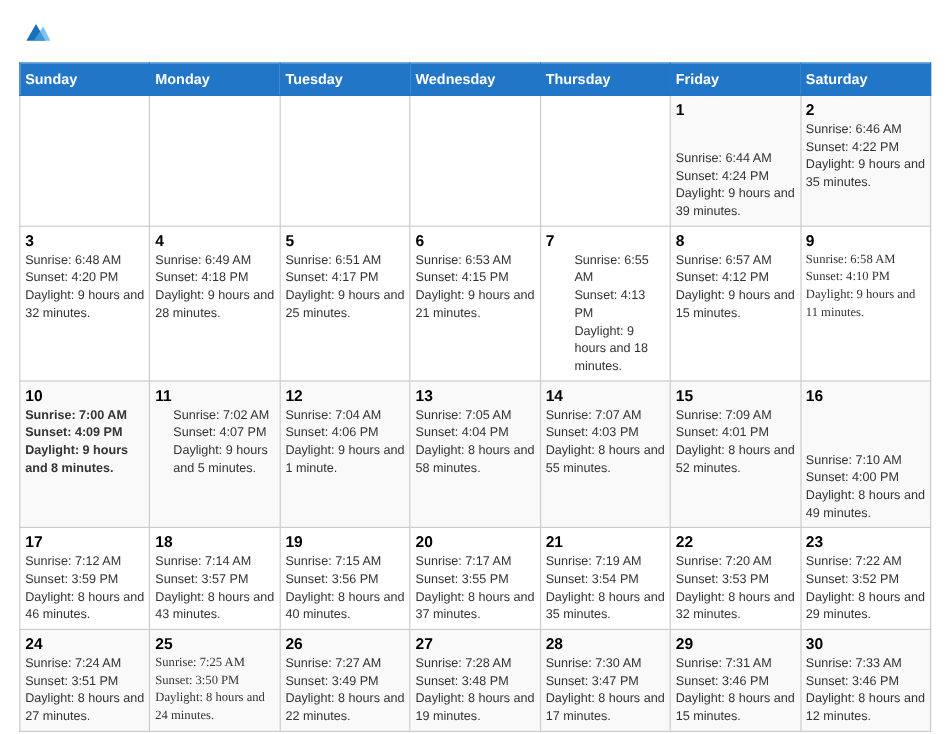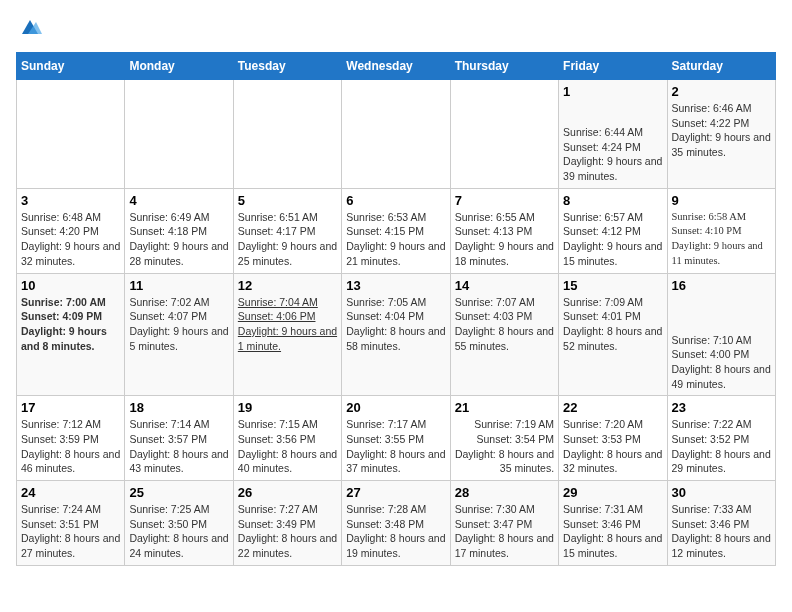--- a/index.html
+++ b/index.html
@@ -158,21 +158,21 @@
 Daylight: 9 hours and 25 minutes.</div>
         </td>
         <td>
           <div class="day-num">6</div>
           <div class="day-detail" style="white-space: pre-line;">Sunrise: 6:53 AM
 Sunset: 4:15 PM
 Daylight: 9 hours and 21 minutes.</div>
         </td>
         <td>
           <div class="day-num">7</div>
-          <div class="day-detail" style="white-space: pre-line;">Sunrise: 6:55 AM
+          <div class="day-detail" style="white-space: pre-line; margin-left: 24px;">Sunrise: 6:55 AM
 Sunset: 4:13 PM
 Daylight: 9 hours and 18 minutes.</div>
         </td>
         <td>
           <div class="day-num">8</div>
           <div class="day-detail" style="white-space: pre-line;">Sunrise: 6:57 AM
 Sunset: 4:12 PM
 Daylight: 9 hours and 15 minutes.</div>
         </td>
         <td>
@@ -184,27 +184,27 @@
       </tr>
       <tr>
         <td>
           <div class="day-num">10</div>
           <div class="day-detail" style="white-space: pre-line; font-weight: bold;">Sunrise: 7:00 AM
 Sunset: 4:09 PM
 Daylight: 9 hours and 8 minutes.</div>
         </td>
         <td>
           <div class="day-num">11</div>
-          <div class="day-detail" style="white-space: pre-line;">Sunrise: 7:02 AM
+          <div class="day-detail" style="white-space: pre-line; margin-left: 15px;">Sunrise: 7:02 AM
 Sunset: 4:07 PM
 Daylight: 9 hours and 5 minutes.</div>
         </td>
         <td>
           <div class="day-num">12</div>
-          <div class="day-detail" style="white-space: pre-line; text-decoration: underline;">Sunrise: 7:04 AM
+          <div class="day-detail" style="white-space: pre-line;">Sunrise: 7:04 AM
 Sunset: 4:06 PM
 Daylight: 9 hours and 1 minute.</div>
         </td>
         <td>
           <div class="day-num">13</div>
           <div class="day-detail" style="white-space: pre-line;">Sunrise: 7:05 AM
 Sunset: 4:04 PM
 Daylight: 8 hours and 58 minutes.</div>
         </td>
         <td>
@@ -246,21 +246,21 @@
 Daylight: 8 hours and 40 minutes.</div>
         </td>
         <td>
           <div class="day-num">20</div>
           <div class="day-detail" style="white-space: pre-line;">Sunrise: 7:17 AM
 Sunset: 3:55 PM
 Daylight: 8 hours and 37 minutes.</div>
         </td>
         <td>
           <div class="day-num">21</div>
-          <div class="day-detail" style="white-space: pre-line; text-align: right;">Sunrise: 7:19 AM
+          <div class="day-detail" style="white-space: pre-line;">Sunrise: 7:19 AM
 Sunset: 3:54 PM
 Daylight: 8 hours and 35 minutes.</div>
         </td>
         <td>
           <div class="day-num">22</div>
           <div class="day-detail" style="white-space: pre-line;">Sunrise: 7:20 AM
 Sunset: 3:53 PM
 Daylight: 8 hours and 32 minutes.</div>
         </td>
         <td>
@@ -272,21 +272,21 @@
       </tr>
       <tr>
         <td>
           <div class="day-num">24</div>
           <div class="day-detail" style="white-space: pre-line;">Sunrise: 7:24 AM
 Sunset: 3:51 PM
 Daylight: 8 hours and 27 minutes.</div>
         </td>
         <td>
           <div class="day-num">25</div>
-          <div class="day-detail" style="white-space: pre-line;">Sunrise: 7:25 AM
+          <div class="day-detail" style="white-space: pre-line; font-family: Liberation Serif, serif;">Sunrise: 7:25 AM
 Sunset: 3:50 PM
 Daylight: 8 hours and 24 minutes.</div>
         </td>
         <td>
           <div class="day-num">26</div>
           <div class="day-detail" style="white-space: pre-line;">Sunrise: 7:27 AM
 Sunset: 3:49 PM
 Daylight: 8 hours and 22 minutes.</div>
         </td>
         <td>

